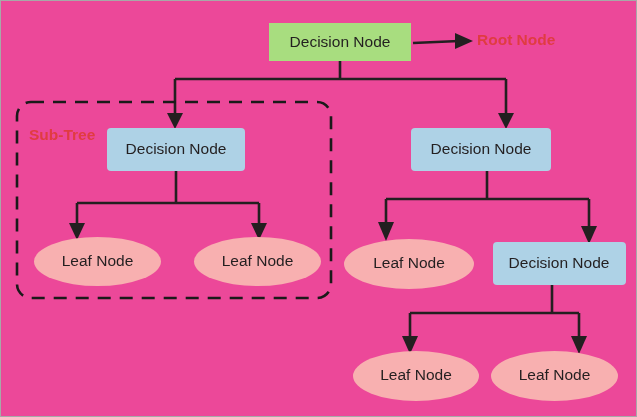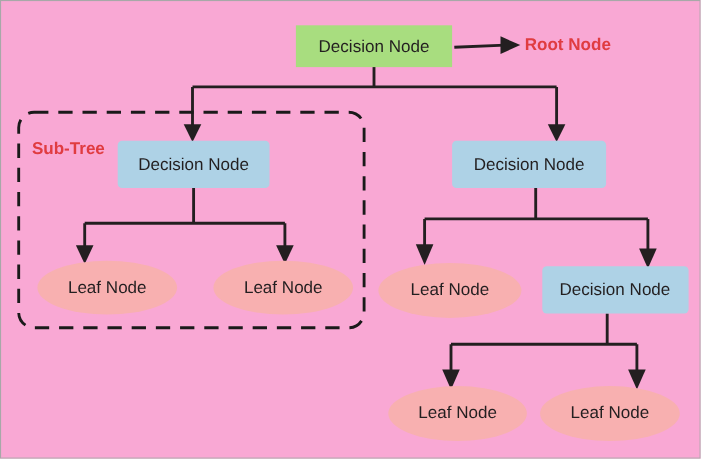--- a/index.html
+++ b/index.html
@@ -7,21 +7,21 @@
     padding: 0;
     background: #ffffff;
   }
   body {
     font-family: "Liberation Sans", sans-serif;
   }
   #canvas {
     position: relative;
     width: 637px;
     height: 417px;
-    background: #f9a8d4;
+    background: #ec4899;
     box-sizing: border-box;
     border: 1px solid #a8a8a8;
     overflow: hidden;
   }
   #diagram-svg {
     position: absolute;
     left: 0;
     top: 0;
     width: 637px;
     height: 417px;

